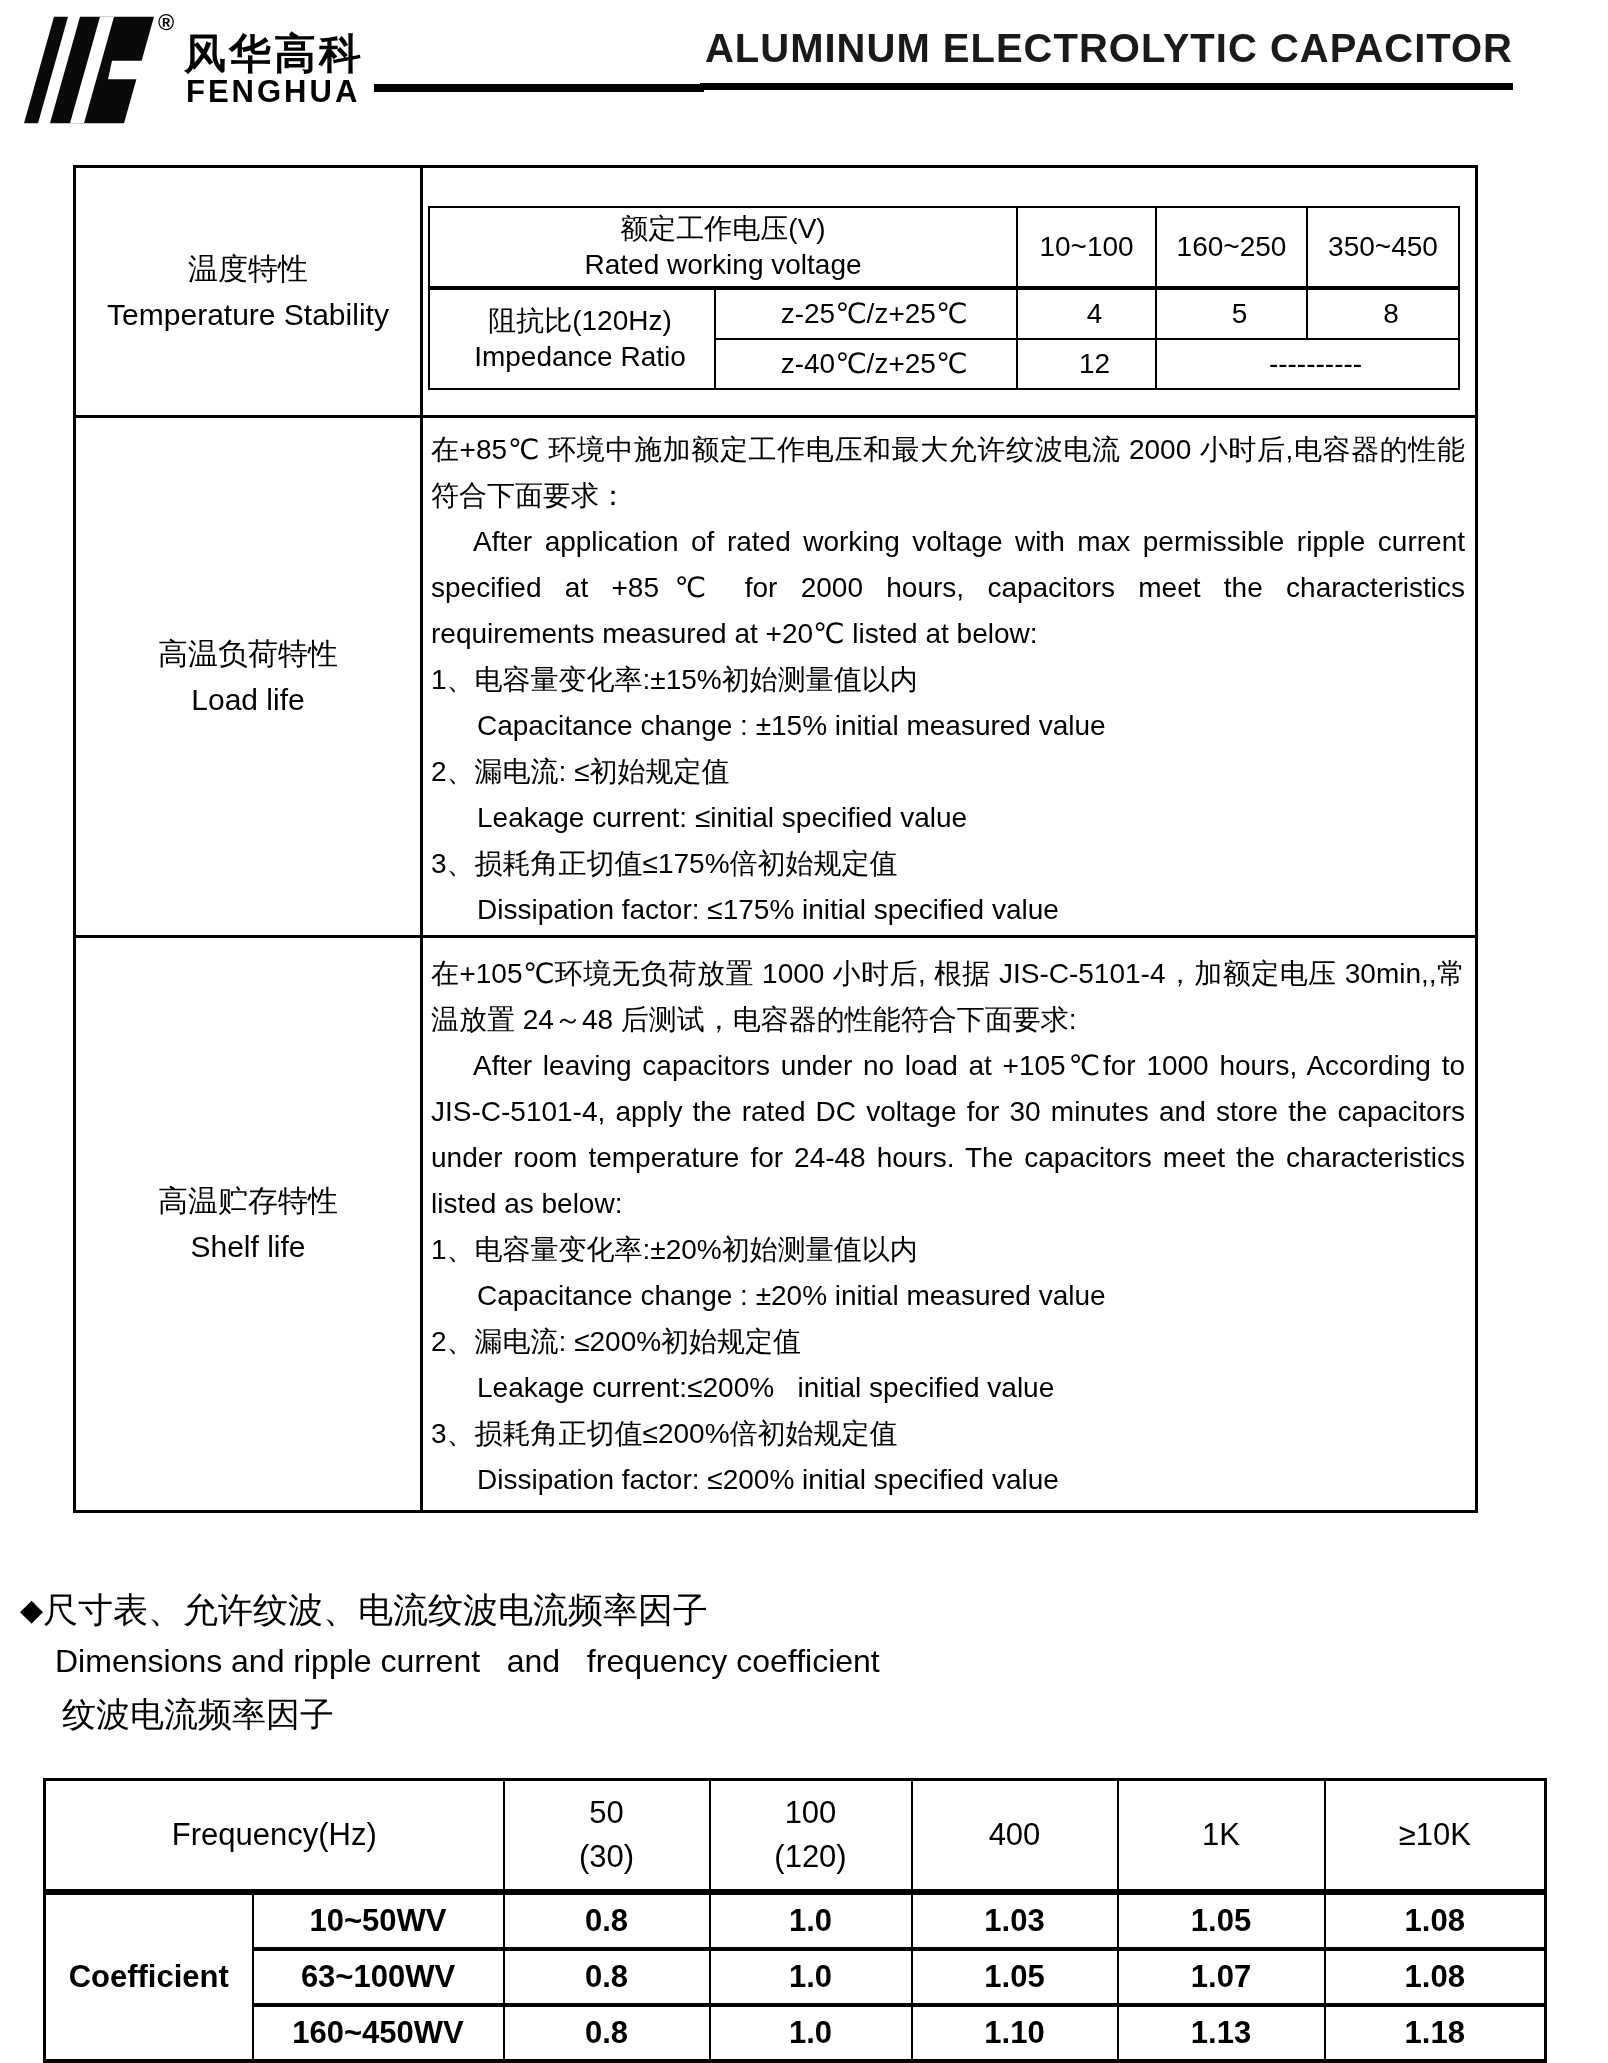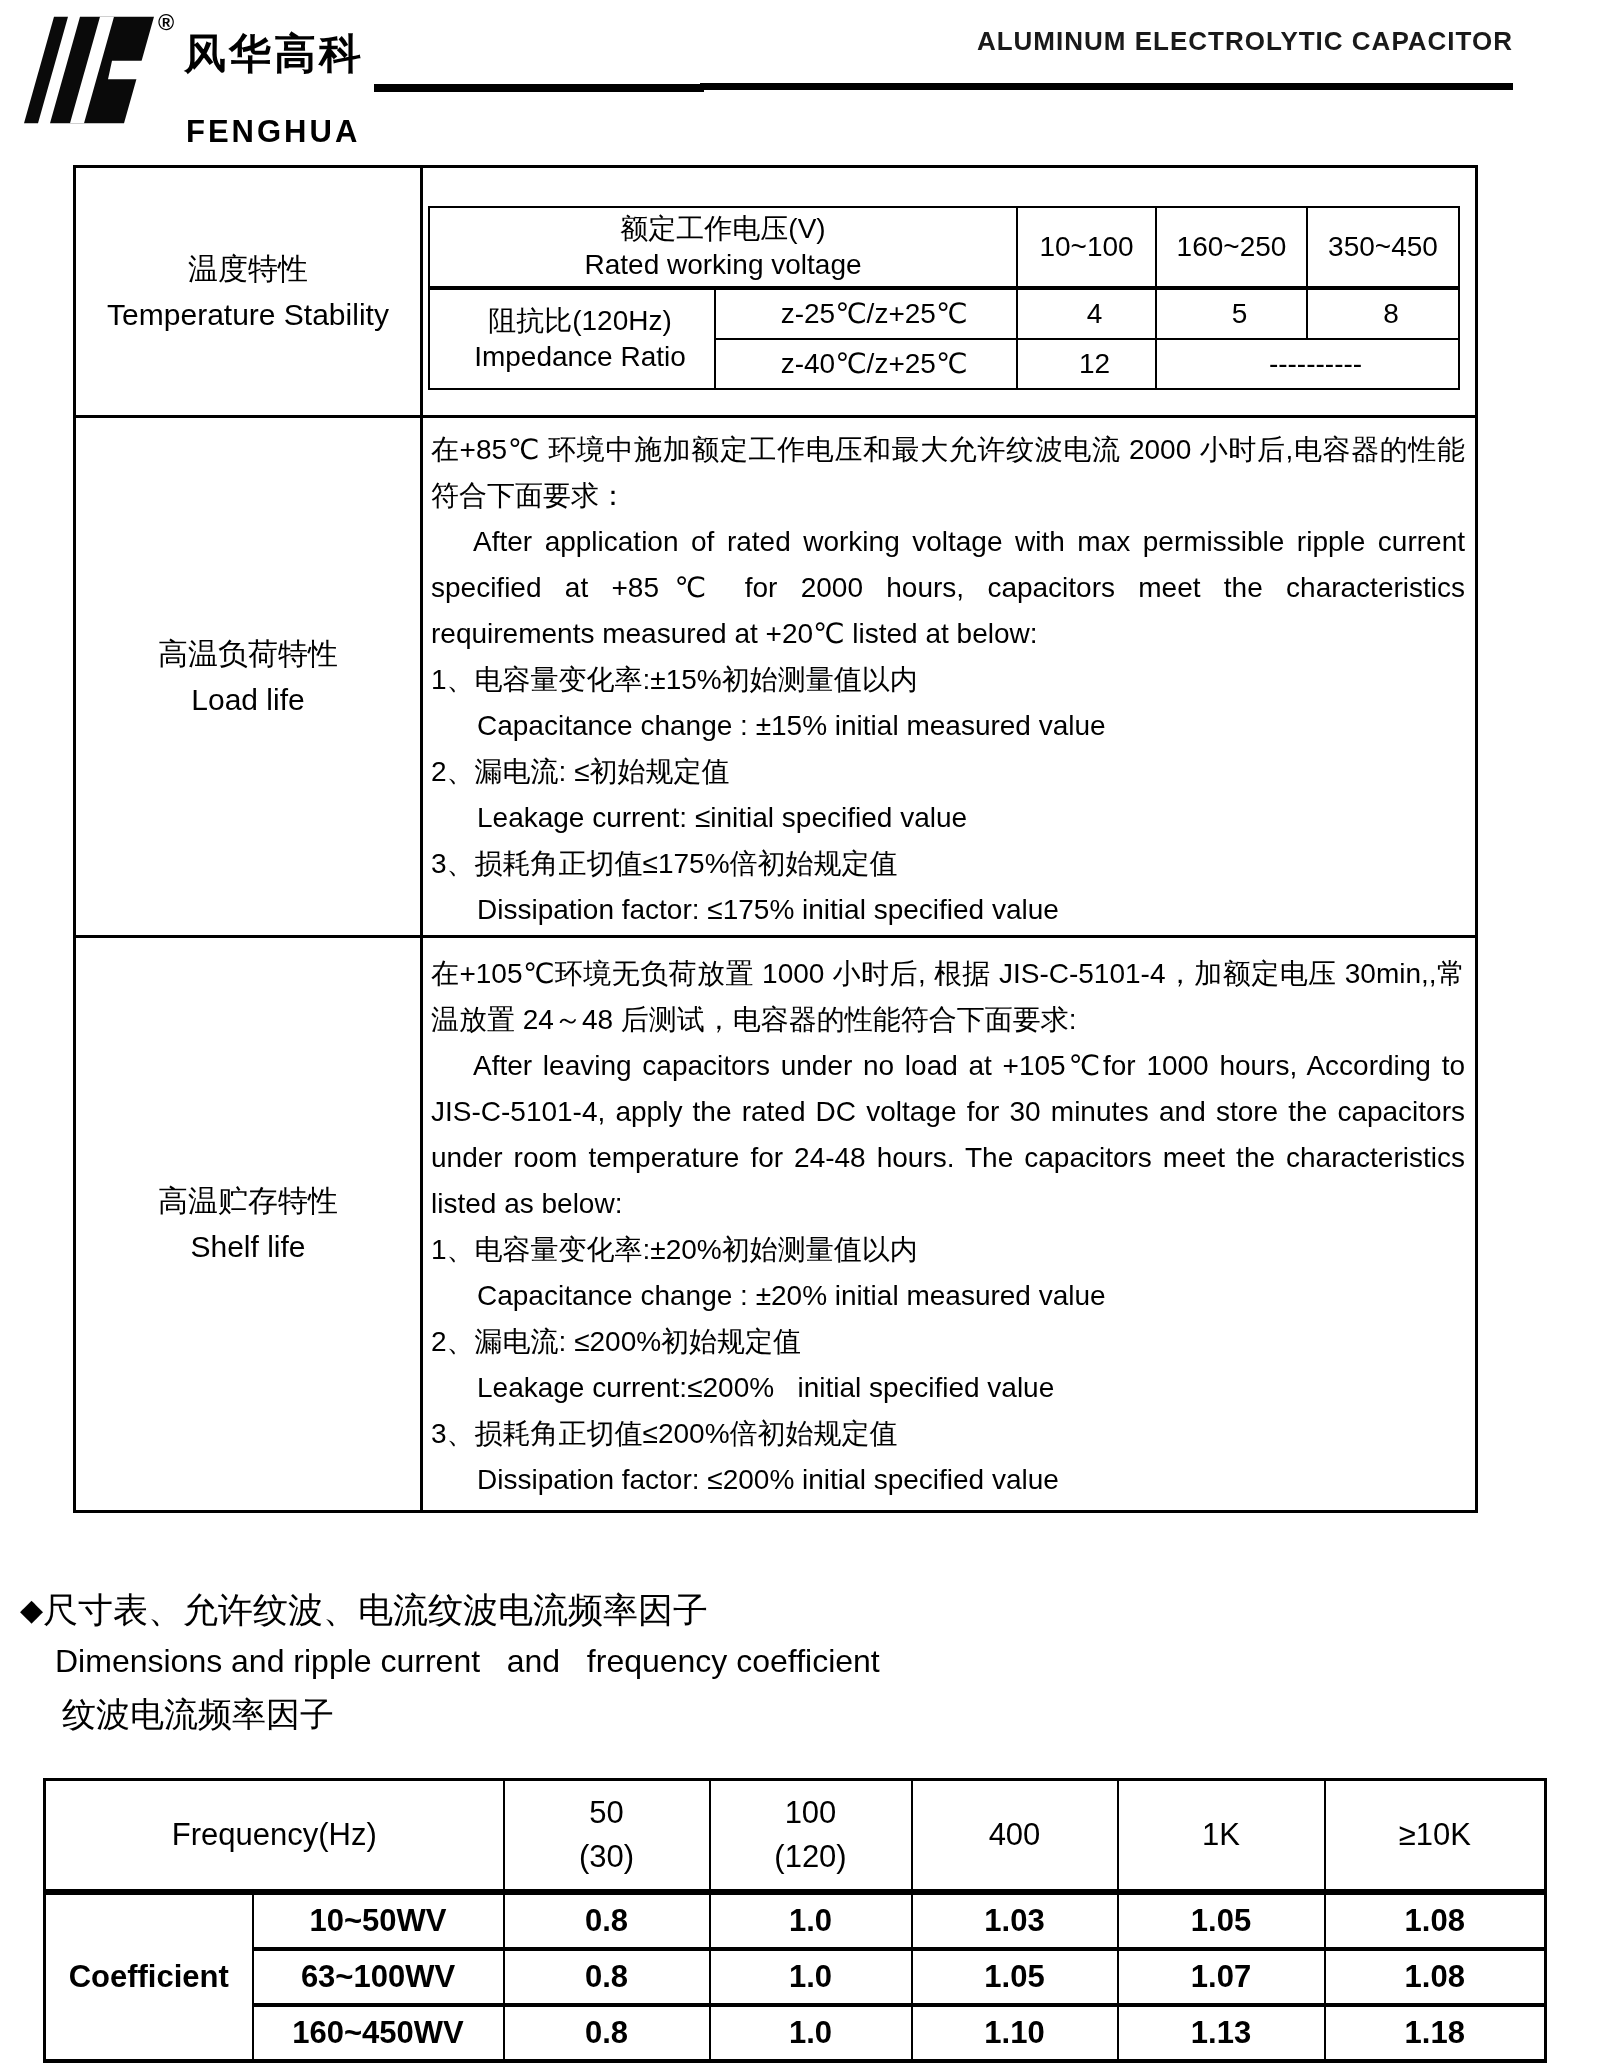--- a/index.html
+++ b/index.html
@@ -4,22 +4,22 @@
 <style>
   html,body{margin:0;padding:0;}
   body{
     width:1608px;height:2063px;position:relative;background:#fff;color:#000;
     font-family:"Liberation Sans","DejaVu Sans",sans-serif;
   }
   
   .logo-mark{position:absolute;left:24px;top:12px;width:132px;height:116px;}
   .reg-mark{position:absolute;left:158px;top:10px;font-size:22px;font-weight:bold;}
   .logo-cn{position:absolute;left:184px;top:26px;font-size:42px;font-weight:bold;letter-spacing:3px;}
-  .logo-en{position:absolute;left:186px;top:74px;font-size:31px;font-weight:bold;letter-spacing:3px;margin-top:40px;}
-  .page-title{position:absolute;right:95px;top:26px;font-size:26px;font-weight:bold;letter-spacing:1px;color:#1a1a1a;}
+  .logo-en{position:absolute;left:186px;top:74px;font-size:31px;font-weight:bold;letter-spacing:3px;}
+  .page-title{position:absolute;right:95px;top:26px;font-size:40px;font-weight:bold;letter-spacing:1px;color:#1a1a1a;}
   .title-rule-a{position:absolute;left:374px;top:84px;width:330px;height:8px;background:#000;}
   .title-rule-b{position:absolute;left:700px;top:83px;width:813px;height:7px;background:#000;}
 
   
   table{border-collapse:collapse;table-layout:fixed;}
   .spec-table{position:absolute;left:73px;top:165px;width:1402px;}
   .spec-table td{border:3px solid #000;vertical-align:middle;}
   .spec-label{text-align:center;font-size:30px;line-height:46px;}
   .spec-content{vertical-align:top;padding:0;}
   .cell-pad{padding:6px 10px 0 8px;}

